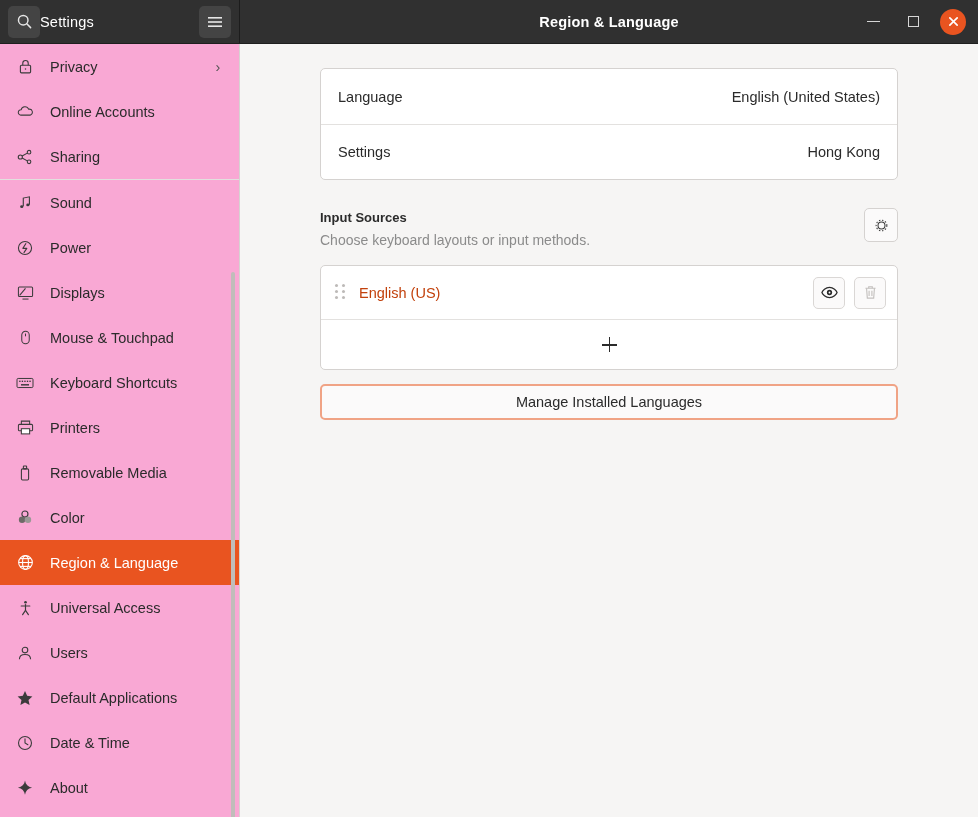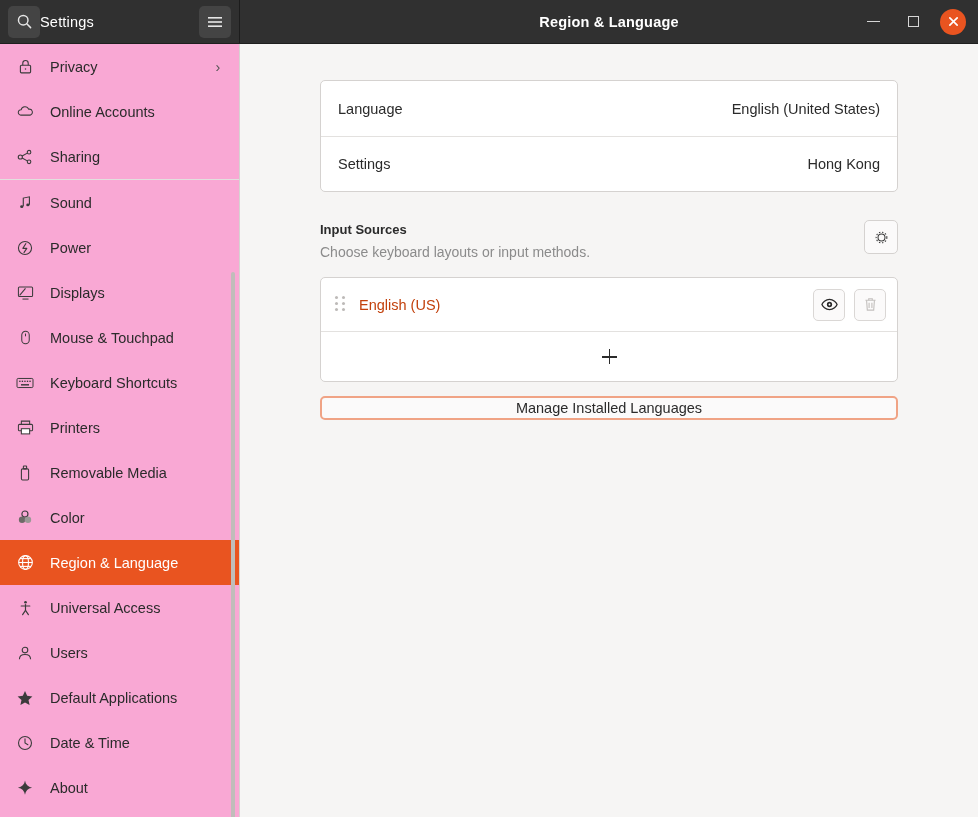--- a/index.html
+++ b/index.html
@@ -141,21 +141,21 @@
 
   
   .main {
     flex: 1;
     background: #f6f5f4;
     overflow: hidden;
     position: relative;
   }
   .content {
     width: 578px;
-    margin: 12px auto;
+    margin: 0 auto;
     padding-top: 24px;
   }
   .card {
     background: #ffffff;
     border: 1px solid #d5d2d0;
     border-radius: 5px;
     overflow: hidden;
   }
   .row {
     height: 55px;
@@ -248,21 +248,21 @@
     width: 15px; height: 15px;
   }
   .plus:before, .plus:after {
     content: ""; position: absolute; background: #2b2b2b;
   }
   .plus:before { left: 7px; top: 0; width: 1.6px; height: 15px; }
   .plus:after  { top: 7px; left: 0; height: 1.6px; width: 15px; }
 
   .manage-btn {
     margin-top: 14px;
-    height: 24px;
+    height: 36px;
     width: 100%;
     border: 2px solid #f0a385;
     border-radius: 5px;
     background: #fbfafa;
     color: #2b2b2b;
     font-size: 14.5px;
     font-family: "Liberation Sans", sans-serif;
     display: flex; align-items: center; justify-content: center;
     cursor: pointer;
   }

